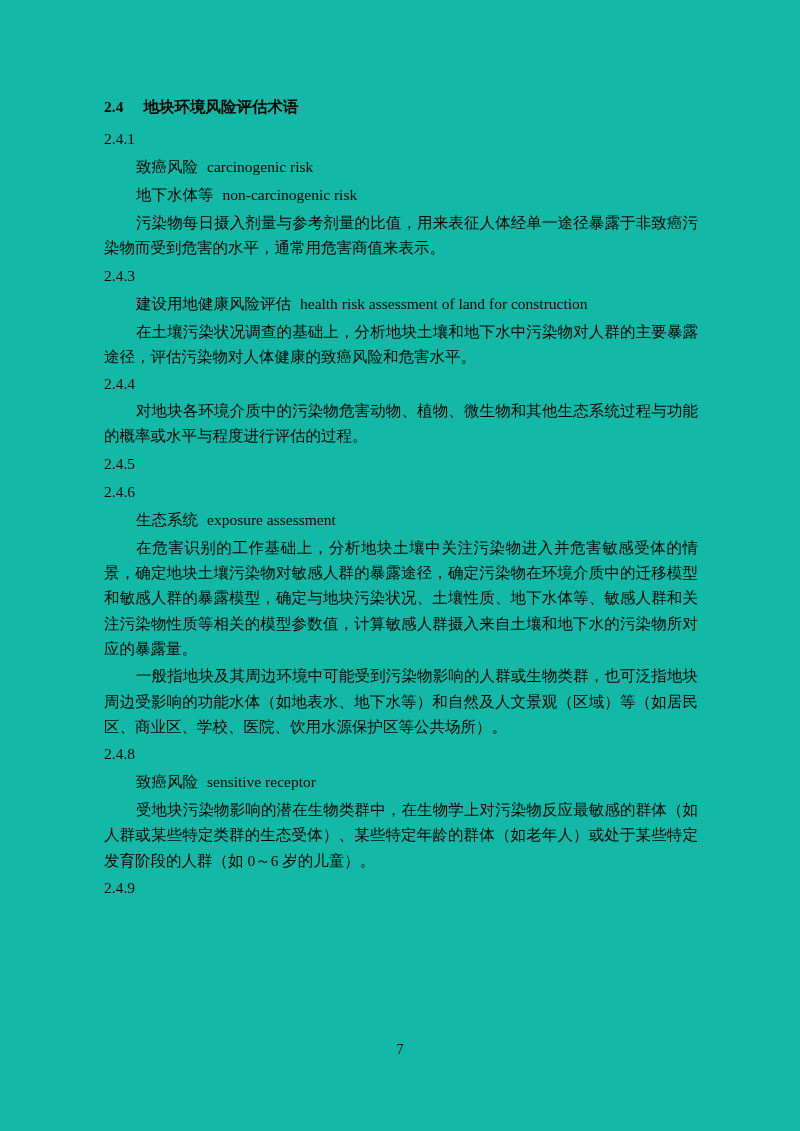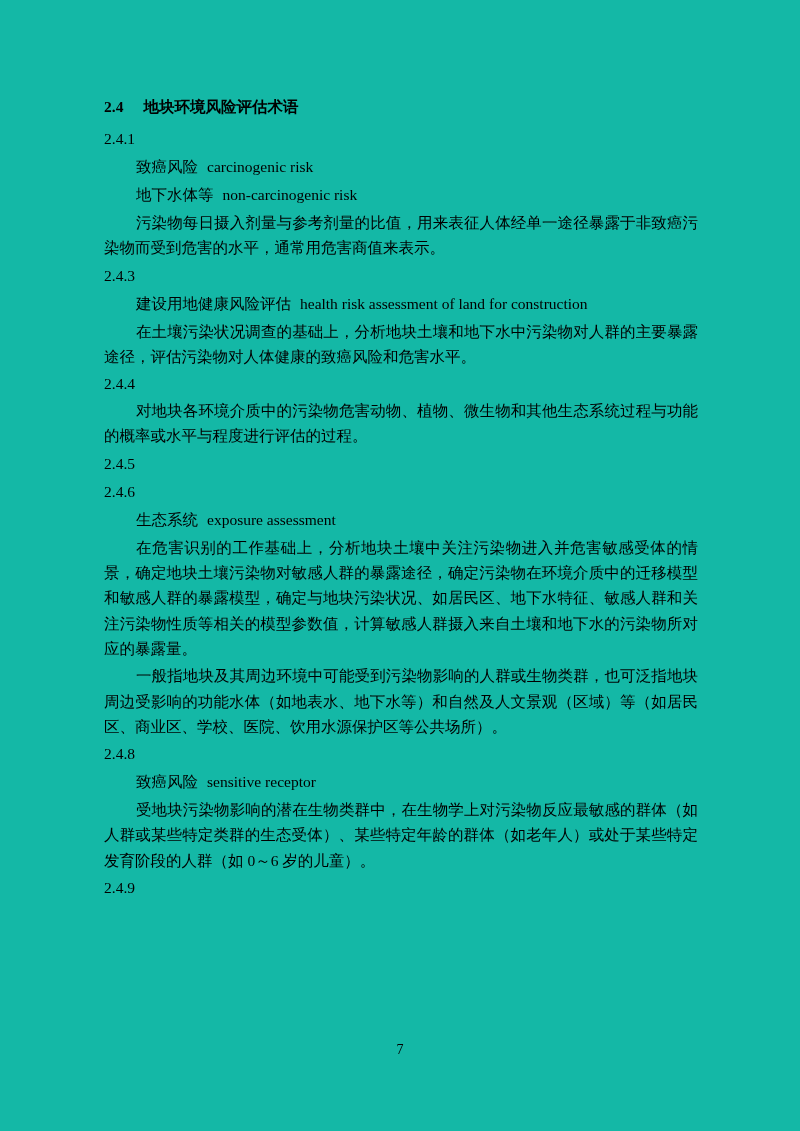--- a/index.html
+++ b/index.html
@@ -106,21 +106,21 @@
 
     <section class="entry">
       <div class="entry-number">2.4.5</div>
     </section>
 
     <section class="entry">
       <div class="entry-number">2.4.6</div>
       <div class="entry-term">
         <span class="term-cn">生态系统</span><span class="term-en">exposure assessment</span>
       </div>
-      <p class="entry-def">在危害识别的工作基础上，分析地块土壤中关注污染物进入并危害敏感受体的情景，确定地块土壤污染物对敏感人群的暴露途径，确定污染物在环境介质中的迁移模型和敏感人群的暴露模型，确定与地块污染状况、如居民区、地下水特征、敏感人群和关注污染物性质等相关的模型参数值，计算敏感人群摄入来自土壤和地下水的污染物所对应的暴露量。</p>
+      <p class="entry-def">在危害识别的工作基础上，分析地块土壤中关注污染物进入并危害敏感受体的情景，确定地块土壤污染物对敏感人群的暴露途径，确定污染物在环境介质中的迁移模型和敏感人群的暴露模型，确定与地块污染状况、土壤性质、地下水体等、敏感人群和关注污染物性质等相关的模型参数值，计算敏感人群摄入来自土壤和地下水的污染物所对应的暴露量。</p>
     </section>
 
     <section class="entry">
       <p class="entry-def">一般指地块及其周边环境中可能受到污染物影响的人群或生物类群，也可泛指地块周边受影响的功能水体（如地表水、地下水等）和自然及人文景观（区域）等（如居民区、商业区、学校、医院、饮用水源保护区等公共场所）。</p>
     </section>
 
     <section class="entry">
       <div class="entry-number">2.4.8</div>
       <div class="entry-term">
         <span class="term-cn">致癌风险</span><span class="term-en">sensitive receptor</span>

